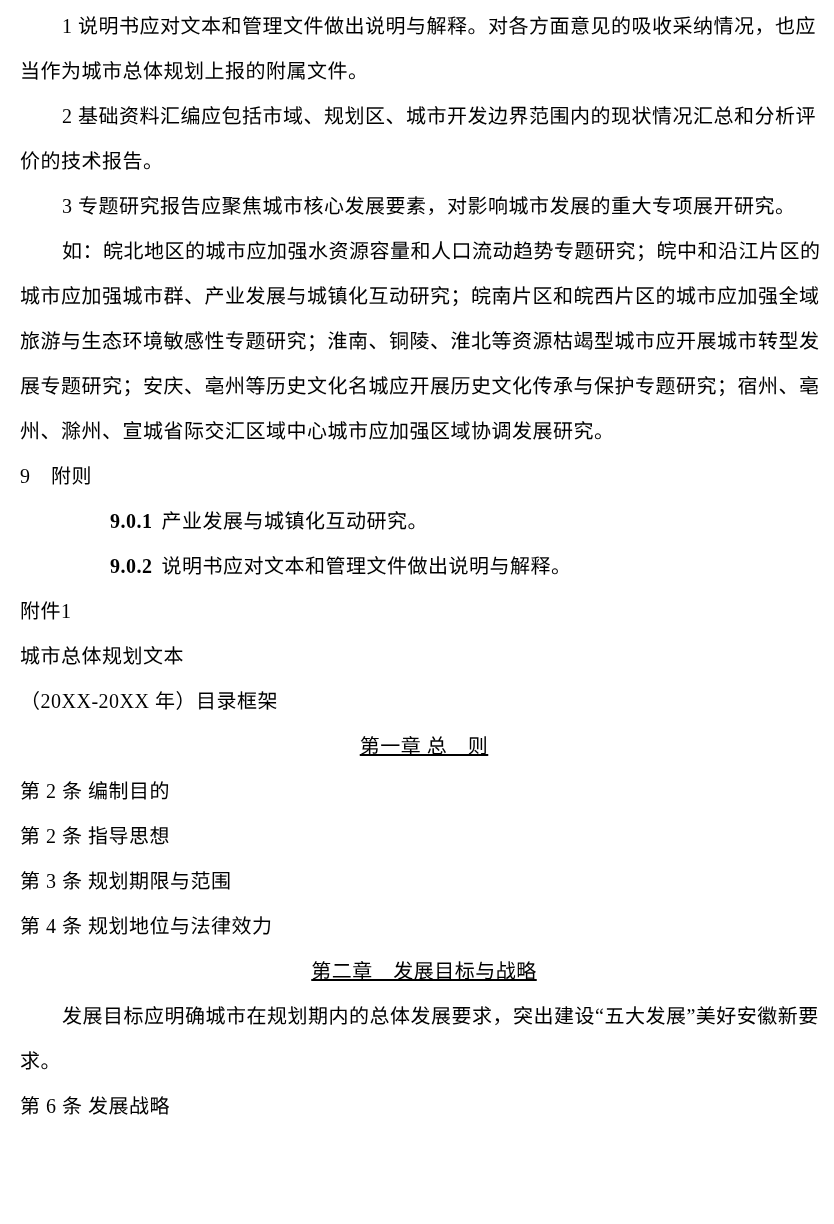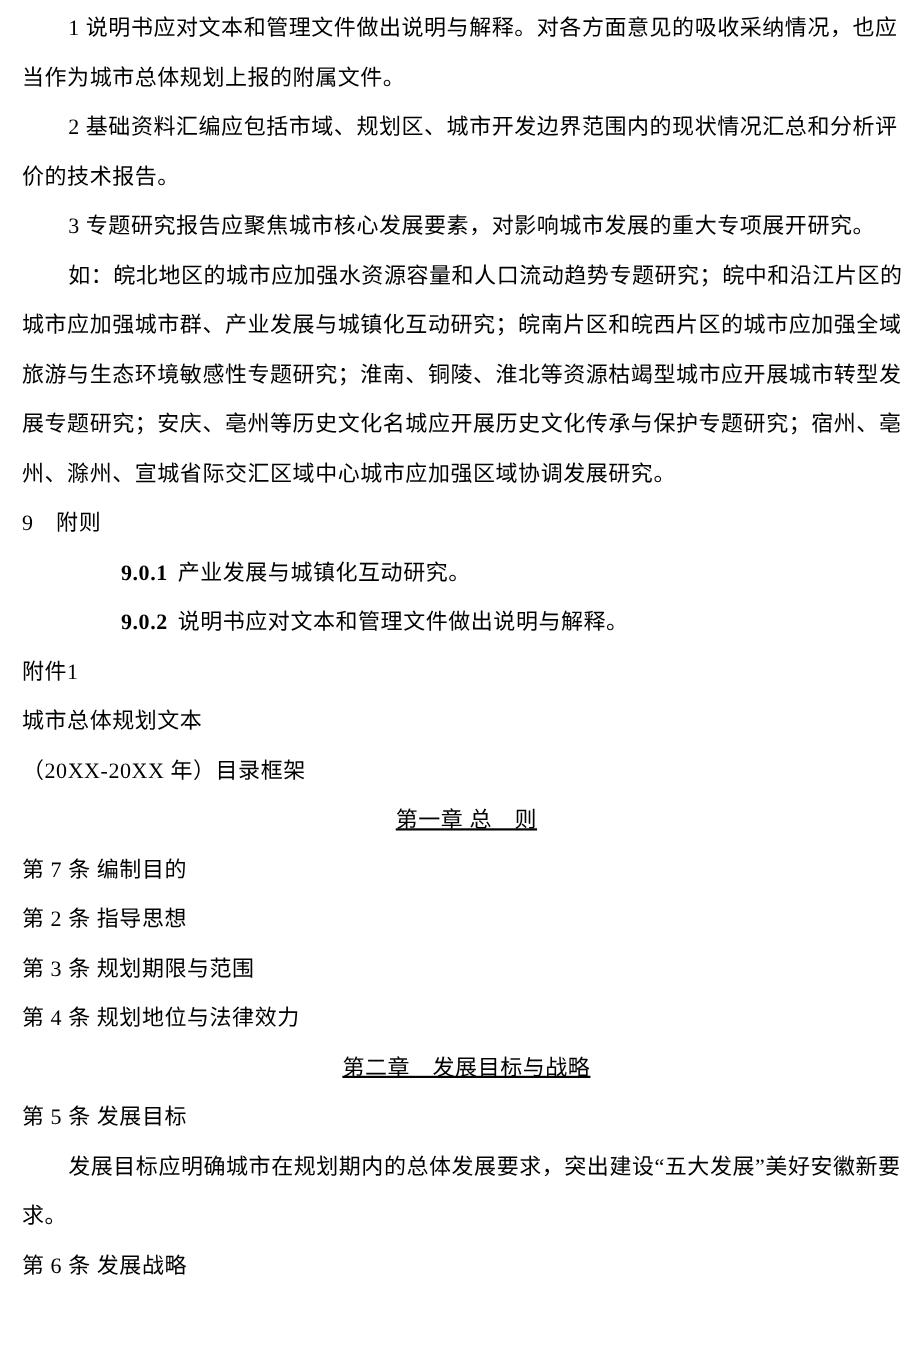--- a/index.html
+++ b/index.html
@@ -71,26 +71,25 @@
   <p class="para indent"><span class="rule-num">9.0.1</span><span class="rule-text">产业发展与城镇化互动研究。</span></p>
   <p class="para indent"><span class="rule-num">9.0.2</span><span class="rule-text">说明书应对文本和管理文件做出说明与解释。</span></p>
 
   <p class="attachment">附件1</p>
 
   <h1 class="title title-first">城市总体规划文本</h1>
   <h1 class="title">（20XX-20XX 年）目录框架</h1>
 
   <h2 class="chapter">第一章 总　则</h2>
 
-  <p class="para toc-item">第 7 条 编制目的</p>
+  <p class="para toc-item">第 2 条 编制目的</p>
   <p class="para toc-item">第 2 条 指导思想</p>
   <p class="para toc-item">第 3 条 规划期限与范围</p>
   <p class="para toc-item">第 4 条 规划地位与法律效力</p>
 
   <h2 class="chapter">第二章　发展目标与战略</h2>
 
-  <p class="para toc-item">第 5 条 发展目标</p>
 
   <p class="para indent">发展目标应明确城市在规划期内的总体发展要求，突出建设“五大发展”美好安徽新要求。</p>
 
   <p class="para toc-item">第 6 条 发展战略</p>
 
 </div>
 
 </body></html>

